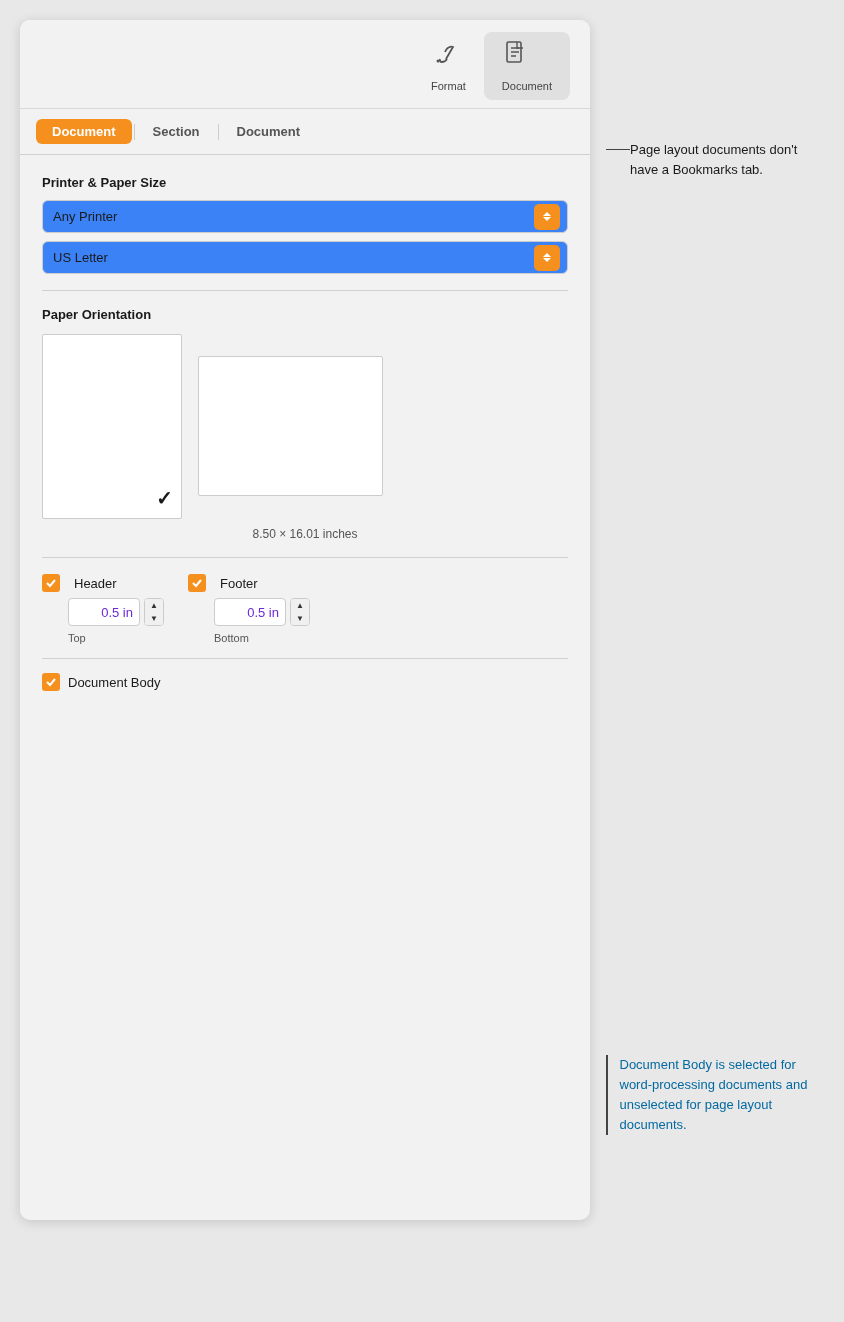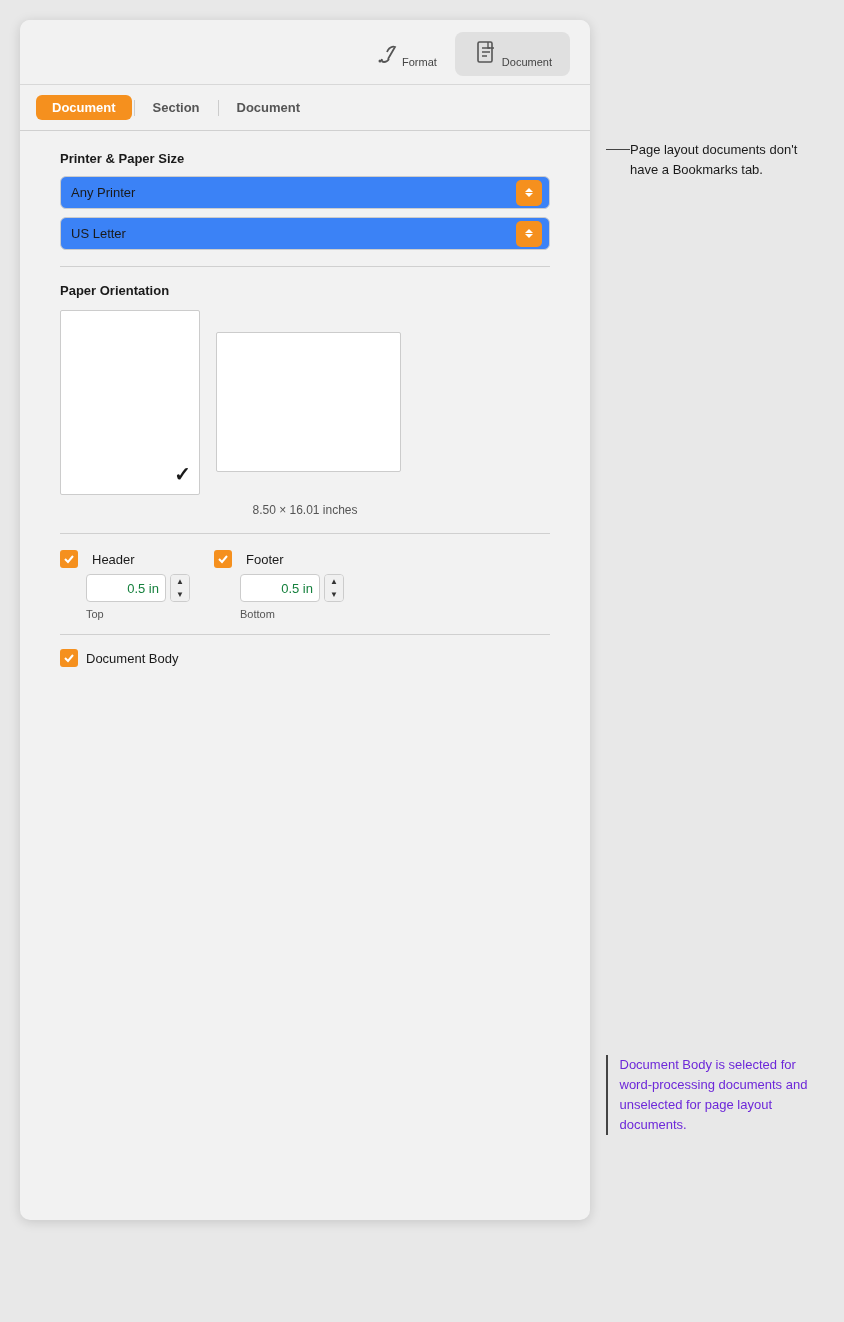--- a/index.html
+++ b/index.html
@@ -28,22 +28,23 @@
       background: #f2f2f2;
       display: flex;
       justify-content: flex-end;
       gap: 0;
       padding: 12px 20px 8px 20px;
       border-bottom: 1px solid #d8d8d8;
     }
 
     .toolbar-btn {
       display: flex;
-      align-items: flex-end;
-      gap: 1px;
+      flex-direction: column;
+      align-items: flex-start;
+      gap: 12px;
       padding: 8px 18px;
       border-radius: 8px;
       cursor: pointer;
       background: transparent;
       border: none;
     }
 
     .toolbar-btn.active {
       background: #e0e0e0;
     }
@@ -89,21 +90,21 @@
 
     .tab-divider {
       width: 1px;
       height: 16px;
       background: #ccc;
       margin: 0 2px;
     }
 
     
     .content {
-      padding: 20px 40px;
+      padding: 20px 22px;
     }
 
     .section-title {
       font-size: 13px;
       font-weight: 700;
       color: #1a1a1a;
       margin-bottom: 10px;
     }
 
     
@@ -268,29 +269,29 @@
     }
 
     .hf-input-row {
       display: flex;
       align-items: center;
       gap: 4px;
       margin-left: 26px;
     }
 
     .hf-input {
-      width: 80px;
+      width: 72px;
       height: 28px;
       background: #fff;
       border: 1px solid #ccc;
       border-radius: 4px;
       text-align: right;
       padding-right: 6px;
       font-size: 13px;
-      color: #15803d;
+      color: #6d28d9;
     }
 
     .stepper {
       display: flex;
       flex-direction: column;
       border: 1px solid #ccc;
       border-radius: 4px;
       overflow: hidden;
       height: 28px;
     }
@@ -368,21 +369,21 @@
 
     .bc-vline {
       width: 1.5px;
       min-height: 80px;
       background: #444;
       flex-shrink: 0;
     }
 
     .bc-text {
       font-size: 13px;
-      color: #6d28d9;
+      color: #0369a1;
       line-height: 1.55;
     }
   </style>
 </head>
 <body>
 
 <div class="full-layout">
 
   <div class="panel">
 

